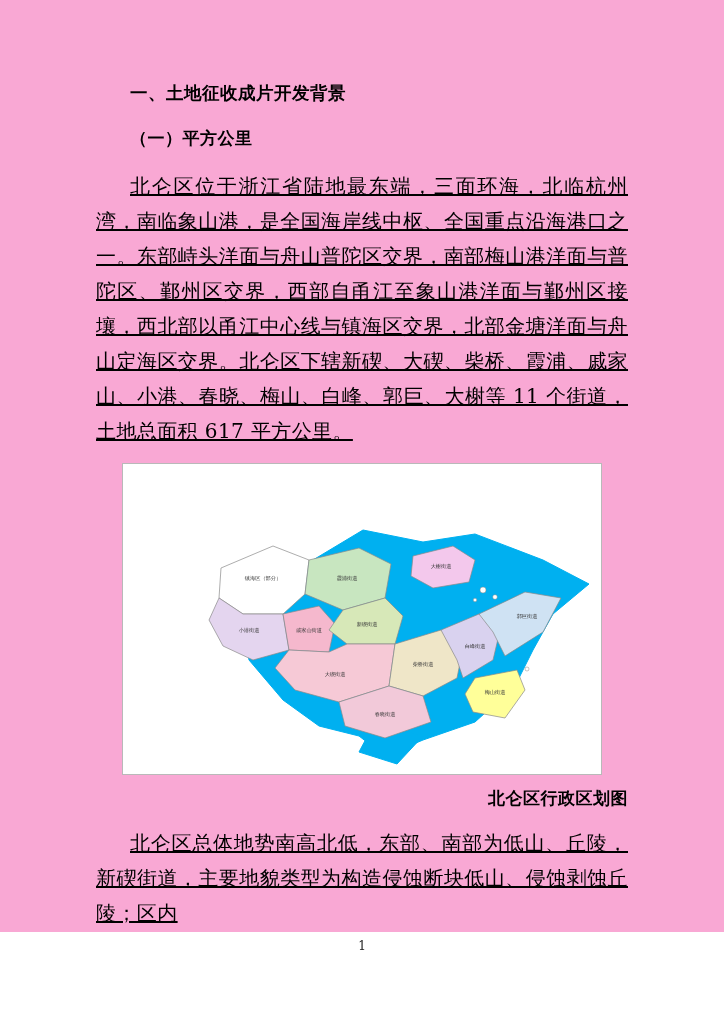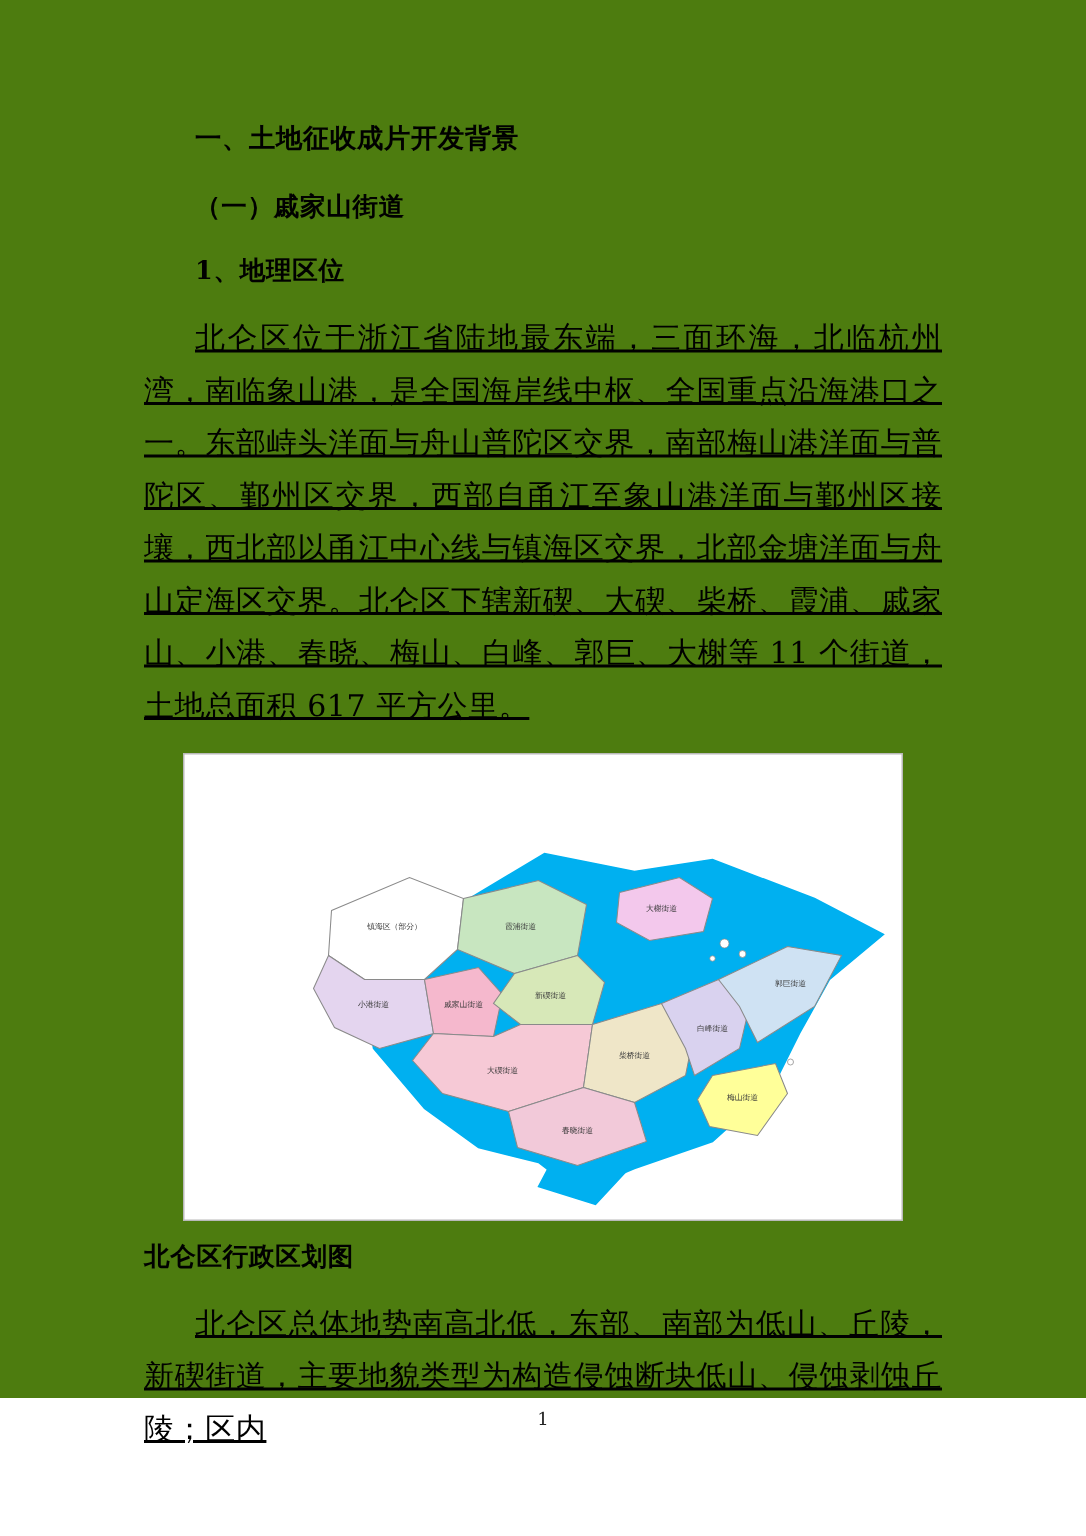--- a/index.html
+++ b/index.html
@@ -13,21 +13,21 @@
     font-family: "DejaVu Serif", "Liberation Serif", serif;
     color: #000000;
     position: relative;
     overflow: hidden;
   }
   .page {
     position: absolute;
     left: 0; top: 0;
     width: 724px;
     height: 932px;
-    background: #4d7c0f;
+    background: #f9a8d4;
   }
   .content {
     position: absolute;
     left: 96px;
     top: 80px;
     width: 532px;
   }
   h1.doc-h1 {
     font-size: 17.5px;
     font-weight: bold;
@@ -57,21 +57,21 @@
     line-height: 35px;
     margin: 0 0 10px 0;
     text-indent: 34px;
     text-align: justify;
     text-justify: inter-ideograph;
     letter-spacing: 0.4px;
     text-decoration: underline;
   }
   .figure-block {
     margin: 14px 0 0 0;
-    text-align: left;
+    text-align: right;
   }
   .map-frame {
     width: 478px;
     height: 310px;
     margin: 0 auto;
     border: 1px solid #b9b9b9;
     background: #ffffff;
     position: relative;
     overflow: hidden;
   }
@@ -102,23 +102,22 @@
   }
 </style>
 </head>
 <body>
 
 <div class="page">
   <div class="content">
 
     <h1 class="doc-h1">一、土地征收成片开发背景</h1>
 
-    <h2 class="doc-h2">（一）戚家山街道</h2>
+    <h2 class="doc-h2">（一）平方公里</h2>
 
-    <h3 class="doc-h3">1、地理区位</h3>
 
     <p class="body-para">北仑区位于浙江省陆地最东端，三面环海，北临杭州湾，南临象山港，是全国海岸线中枢、全国重点沿海港口之一。东部峙头洋面与舟山普陀区交界，南部梅山港洋面与普陀区、鄞州区交界，西部自甬江至象山港洋面与鄞州区接壤，西北部以甬江中心线与镇海区交界，北部金塘洋面与舟山定海区交界。北仑区下辖新碶、大碶、柴桥、霞浦、戚家山、小港、春晓、梅山、白峰、郭巨、大榭等 11 个街道，土地总面积 617 平方公里。</p>
 
     <div class="figure-block">
       <div class="map-frame">
         <svg width="478" height="310" viewBox="0 0 478 310" xmlns="http://www.w3.org/2000/svg">
 
           <polygon points="150,120 240,66 300,78 352,70 420,96 466,120 430,150 410,186 392,222 352,258 300,276 262,292 236,272 196,262 160,236 126,196 118,152" fill="#00b0f0" stroke="#00b0f0" stroke-width="1"></polygon>
           <polygon points="252,258 300,272 274,300 236,288" fill="#00b0f0" stroke="#00b0f0" stroke-width="1"></polygon>
 

